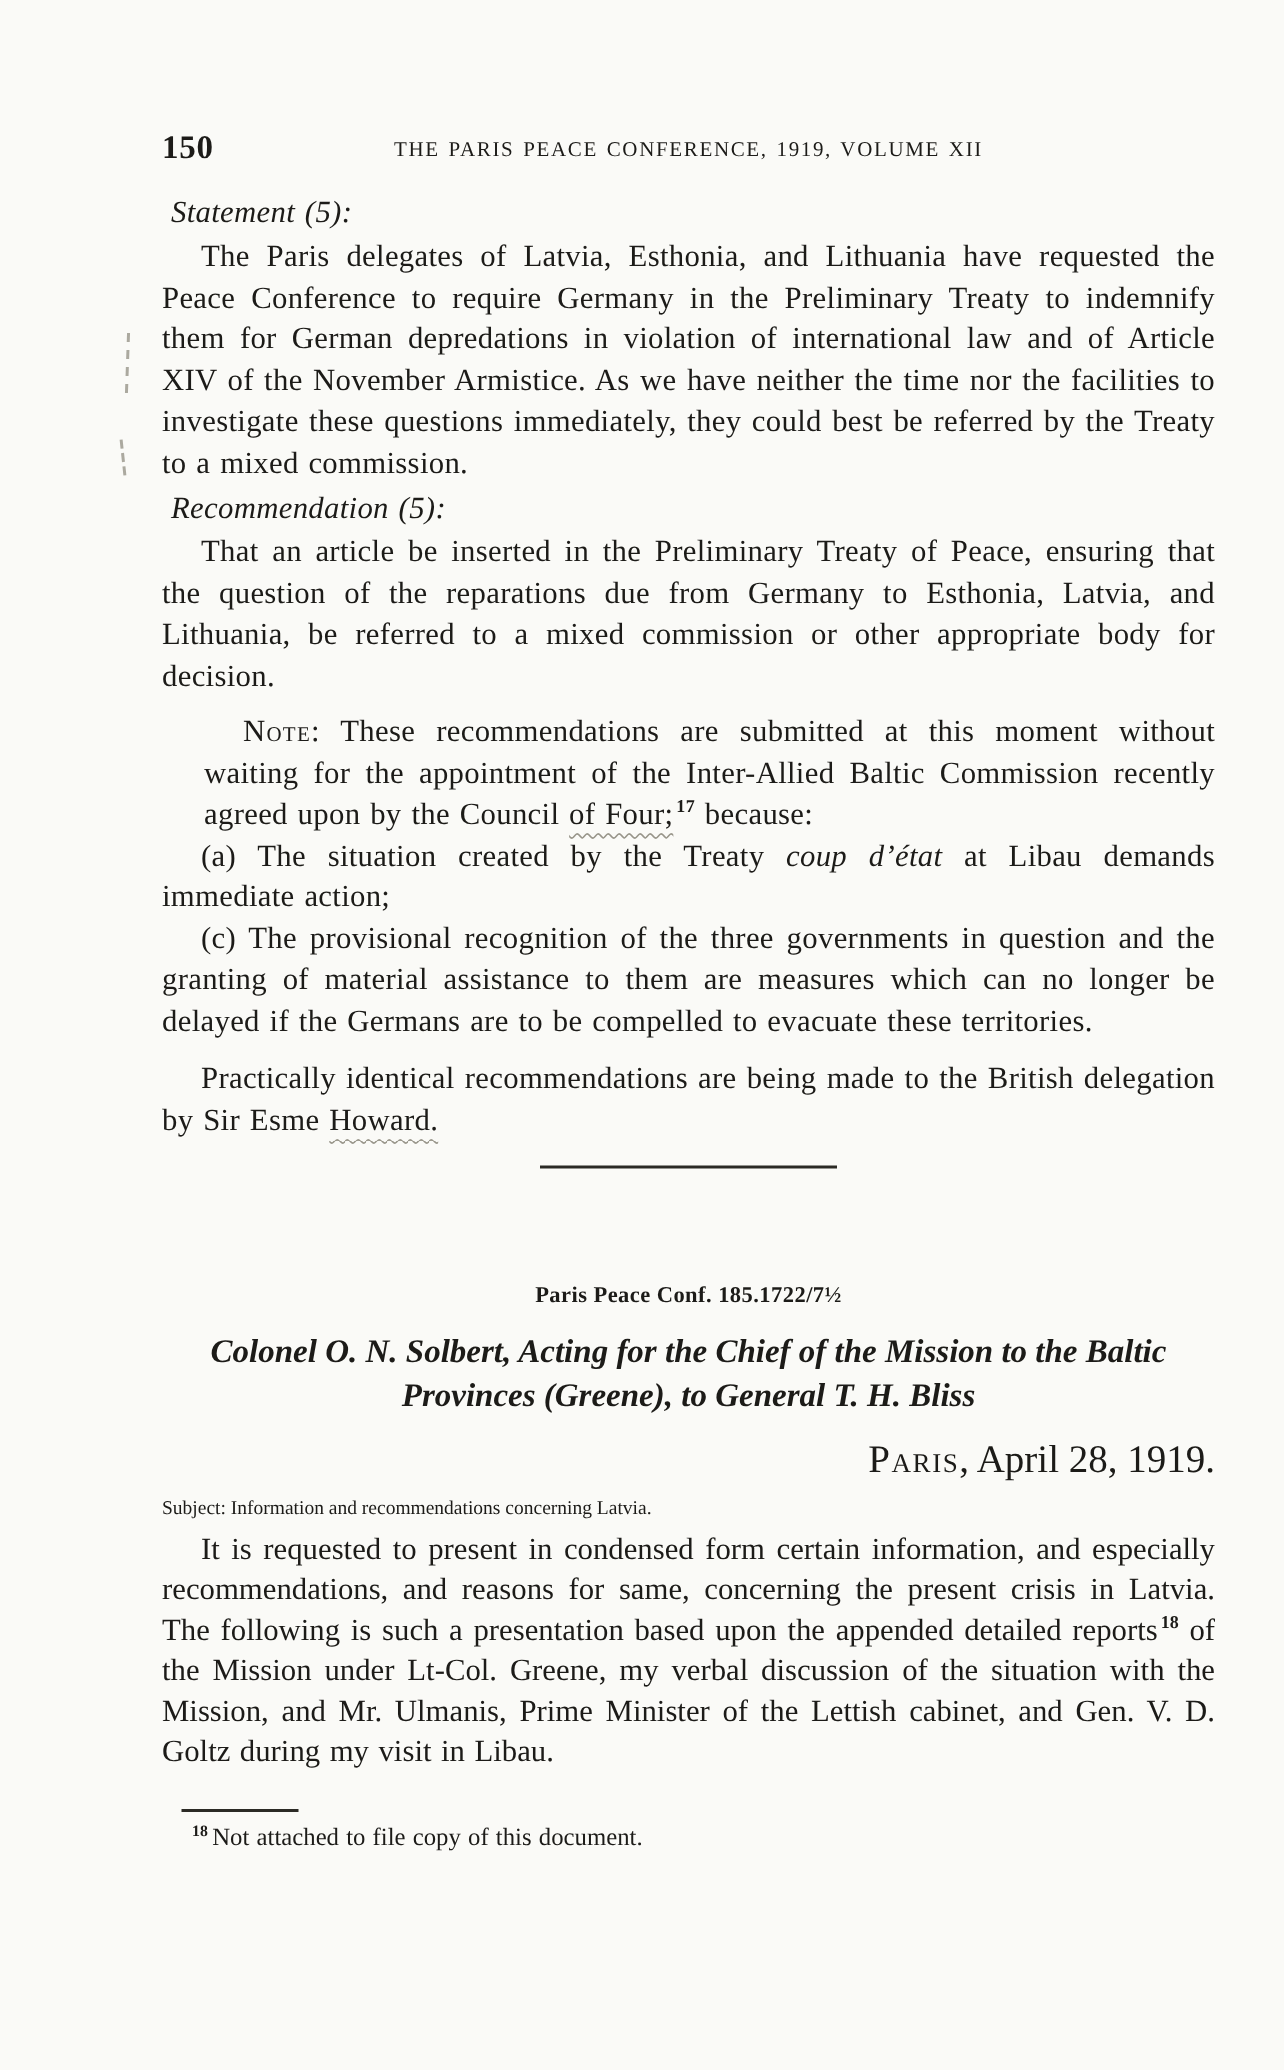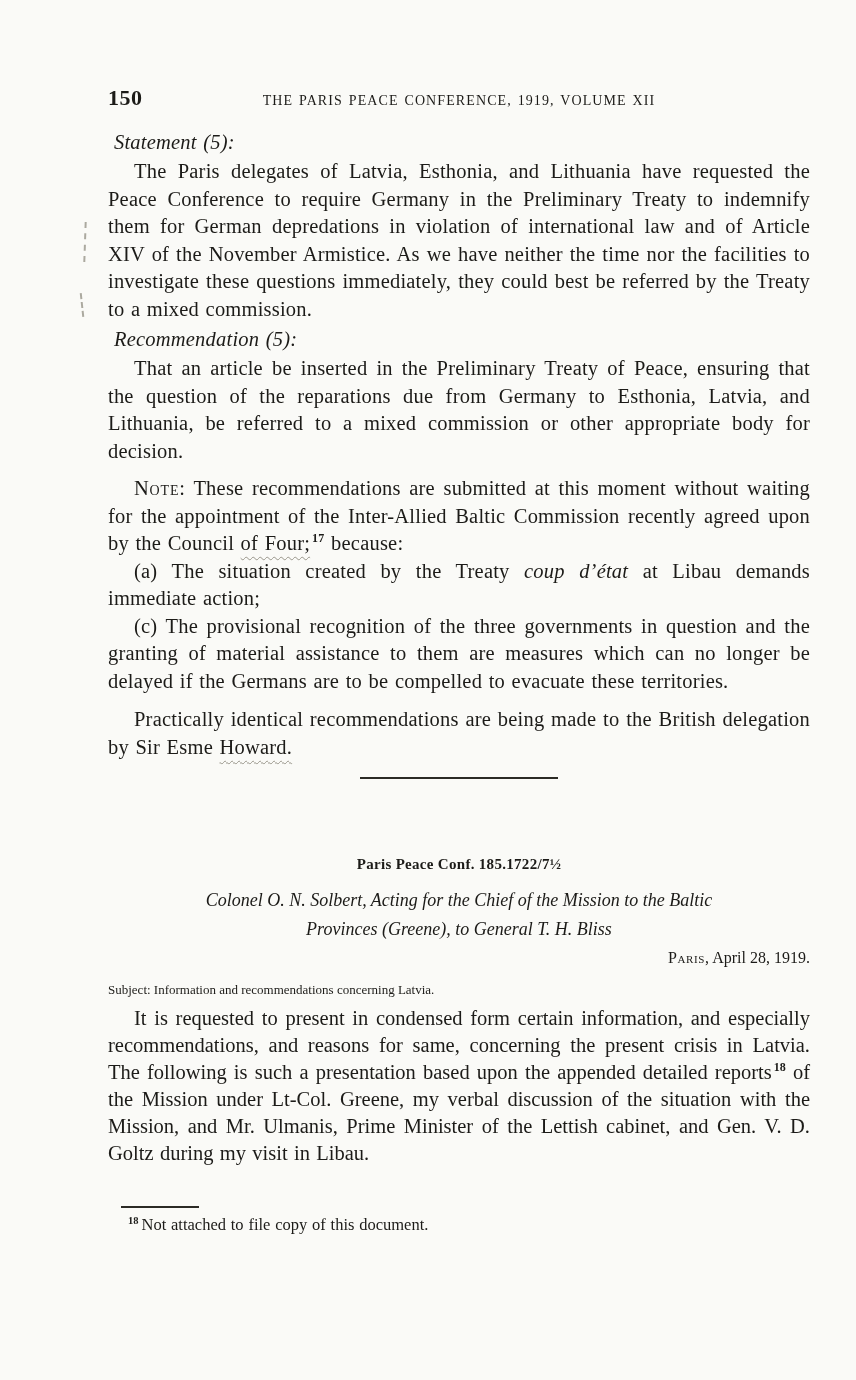--- a/index.html
+++ b/index.html
@@ -61,21 +61,21 @@
     letter-spacing:.01em;
   }
   p{ margin:0; }
   .para{ text-indent:26px; }
   .sec-heading{
     font-style:italic;
     font-size:20.5px;
     line-height:28px;
     margin:2px 0 2px 6px;
   }
-  .note-para{ margin-top:10px; }
+  .note-para{ margin-top:10px;margin-left:28px; }
   .smallcaps{ font-variant:small-caps; letter-spacing:.04em; }
   .pencil-underline{
     text-decoration-line:underline;
     text-decoration-style:wavy;
     text-decoration-color:var(--pencil);
     text-decoration-thickness:1px;
     text-underline-offset:6px;
   }
   .fn-ref{
     font-size:12px;
@@ -98,26 +98,28 @@
   .archive-citation{
     font-size:15px;
     font-weight:bold;
     letter-spacing:.3px;
     text-align:center;
   }
   .letter-heading{
     margin-top:13px;
     text-align:center;
     font-style:italic;
-    font-size:18px;
+    font-size:22px;
     line-height:29px;
+    font-weight:bold;
   }
   .dateline{
+    margin-top:15px;
     text-align:right;
-    font-size:16px;
+    font-size:26px;
     line-height:28px;
   }
   .subject-line{
     font-size:13px;
     line-height:29px;
     margin-top:3px;
   }
   .letter-body{
     margin-top:1px;
     font-size:20.5px;

